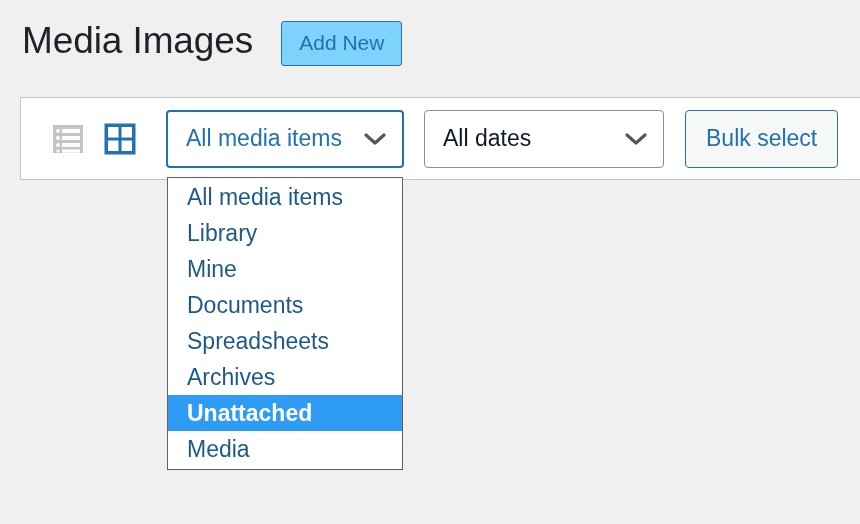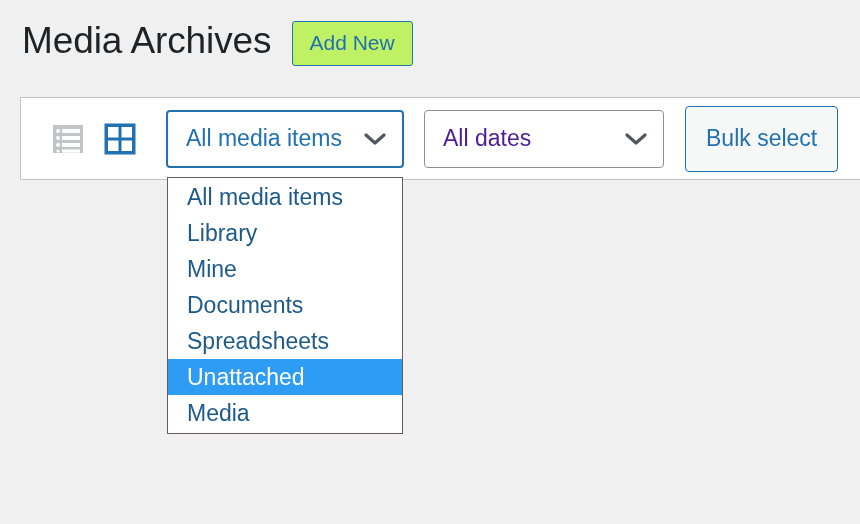--- a/index.html
+++ b/index.html
@@ -30,30 +30,30 @@
     font-size: 37px;
     font-weight: 400;
     color: #1d2327;
     margin: 0;
     padding: 0 0 0 22px;
     line-height: 1.1;
     letter-spacing: -0.1px;
     white-space: nowrap;
   }
   .add-new-button {
-    margin-left: 20px;
+    margin-left: 28px;
     margin-top: 4px;
     display: inline-flex;
     align-items: center;
     justify-content: center;
     height: 45px;
     padding: 0 17px;
     font-size: 21px;
     color: #2271b1;
-    background: #bef264;
+    background: #7dd3fc;
     border: 1px solid #2271b1;
     border-radius: 3px;
     box-sizing: border-box;
     white-space: nowrap;
     cursor: pointer;
     font-family: "Liberation Sans", sans-serif;
   }
 
   
   .media-toolbar {
@@ -125,25 +125,25 @@
 
   .dates-select {
     margin-left: 20px;
     width: 240px;
     height: 58px;
     border: 1px solid #8c8f94;
     border-radius: 4px;
     padding-left: 18px;
     padding-right: 48px;
   }
-  .dates-select .select-label { color: #4c1d95; }
+  .dates-select .select-label { color: #0f172a; }
 
   .bulk-select-button {
     margin-left: 21px;
-    height: 66px;
+    height: 58px;
     padding: 0 20px;
     display: inline-flex;
     align-items: center;
     justify-content: center;
     font-size: 23px;
     color: #2271b1;
     background: #f6f7f7;
     border: 1px solid #2271b1;
     border-radius: 4px;
     box-sizing: border-box;
@@ -170,27 +170,28 @@
     padding-left: 19px;
     font-size: 23px;
     color: #1d5a8a;
     white-space: nowrap;
     cursor: pointer;
     box-sizing: border-box;
   }
   .dropdown-option.is-selected {
     background: #2e9cf5;
     color: #ffffff;
+    font-weight: bold;
   }
 </style>
 </head>
 <body>
 
 <div class="page-header">
-  <h1 class="page-title">Media Archives</h1>
+  <h1 class="page-title">Media Images</h1>
   <a class="add-new-button">Add New</a>
 </div>
 
 <div class="media-toolbar">
   <div class="toolbar-inner">
 
     <div class="view-switch">
       <span class="view-icon">
         <svg width="34" height="34" viewBox="0 0 34 34" aria-hidden="true">
           <rect x="2" y="3" width="30" height="28" fill="#c3c4c7"></rect>
@@ -236,15 +237,16 @@
     <button class="bulk-select-button">Bulk select</button>
   </div>
 </div>
 
 <div class="dropdown-panel" id="dropdown-panel">
     <div class="dropdown-option">All media items</div>
     <div class="dropdown-option">Library</div>
     <div class="dropdown-option">Mine</div>
     <div class="dropdown-option">Documents</div>
     <div class="dropdown-option">Spreadsheets</div>
+    <div class="dropdown-option">Archives</div>
     <div class="dropdown-option is-selected">Unattached</div>
     <div class="dropdown-option">Media</div>
   </div>
 
 </body></html>

